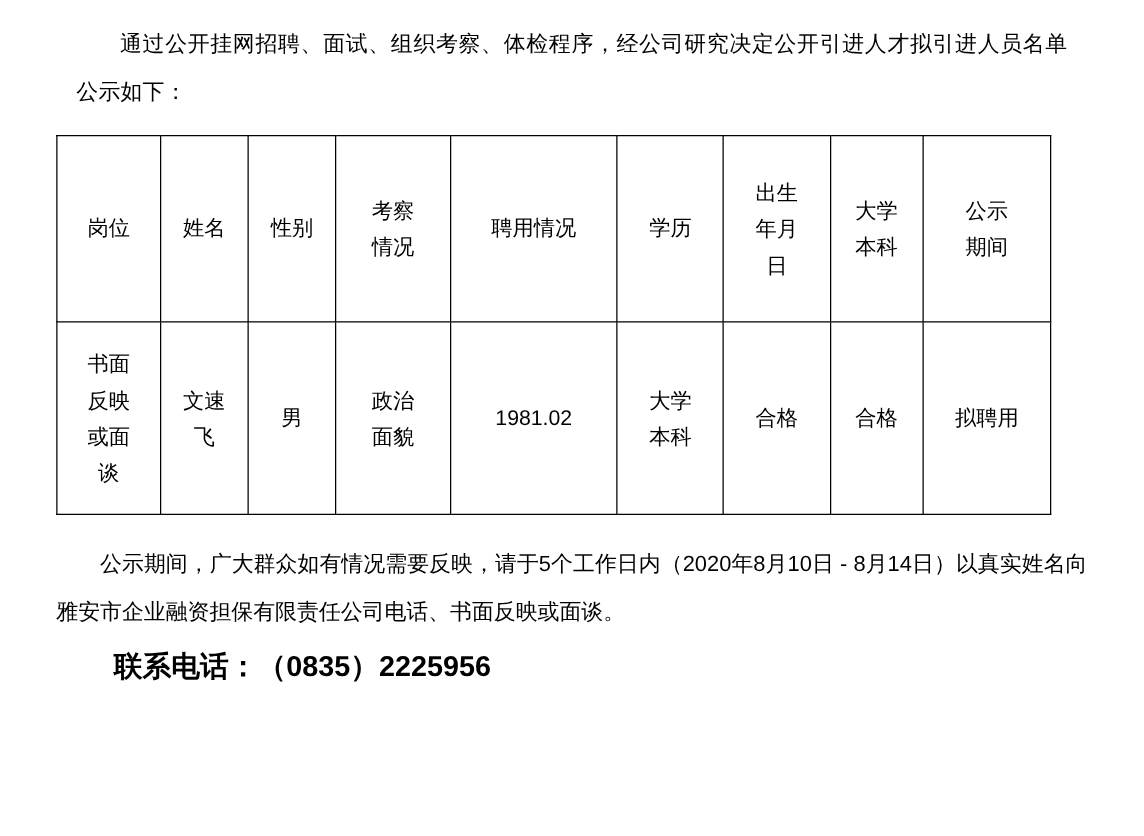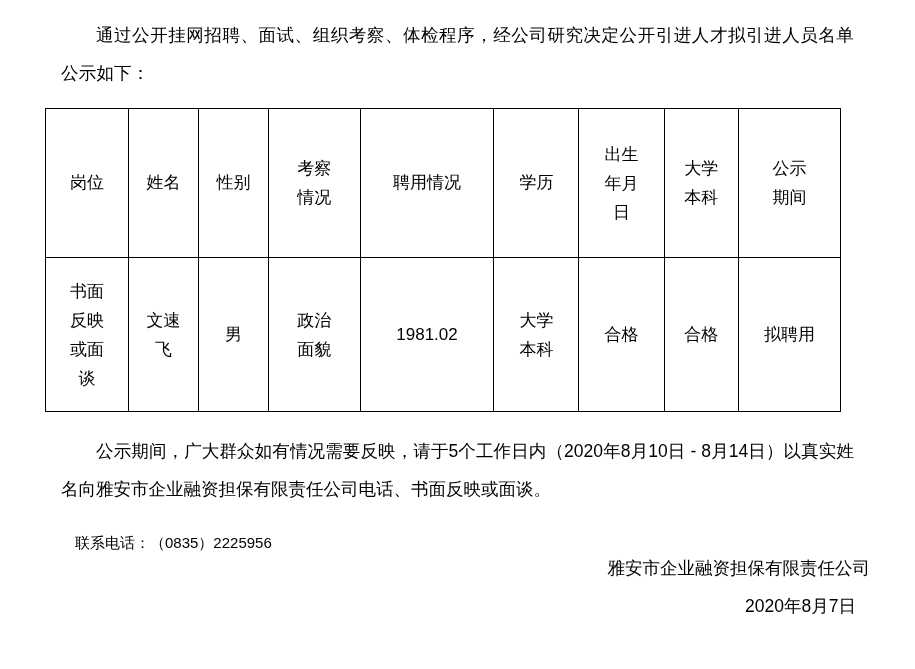--- a/index.html
+++ b/index.html
@@ -70,27 +70,28 @@
     margin: 0 auto;
     line-height: 29px;
   }
   .body-text {
     margin-top: 20px;
     line-height: 38px;
     font-size: 17.5px;
     text-align: justify;
   }
   .body-text p {
-    margin: 16px;
+    margin: 0;
     text-indent: 2em;
   }
   .contact {
     margin-top: 6px;
     line-height: 38px;
-    font-size: 15px;
+    font-size: 23px;
+    font-weight: bold;
   }
   .contact p {
     margin: 0;
     text-indent: 2em;
   }
   .signature {
     position: absolute;
     right: 45px;
     bottom: 60px;
     text-align: right;
@@ -170,18 +171,14 @@
   </table>
 
   <div class="body-text">
     <p>公示期间，广大群众如有情况需要反映，请于5个工作日内（2020年8月10日 - 8月14日）以真实姓名向雅安市企业融资担保有限责任公司电话、书面反映或面谈。</p>
   </div>
 
   <div class="contact">
     <p>联系电话：（0835）2225956</p>
   </div>
 
-  <div class="signature">
-    <div>雅安市企业融资担保有限责任公司</div>
-    <div class="sig-date">2020年8月7日</div>
-  </div>
 
 </div>
 
 </body></html>

